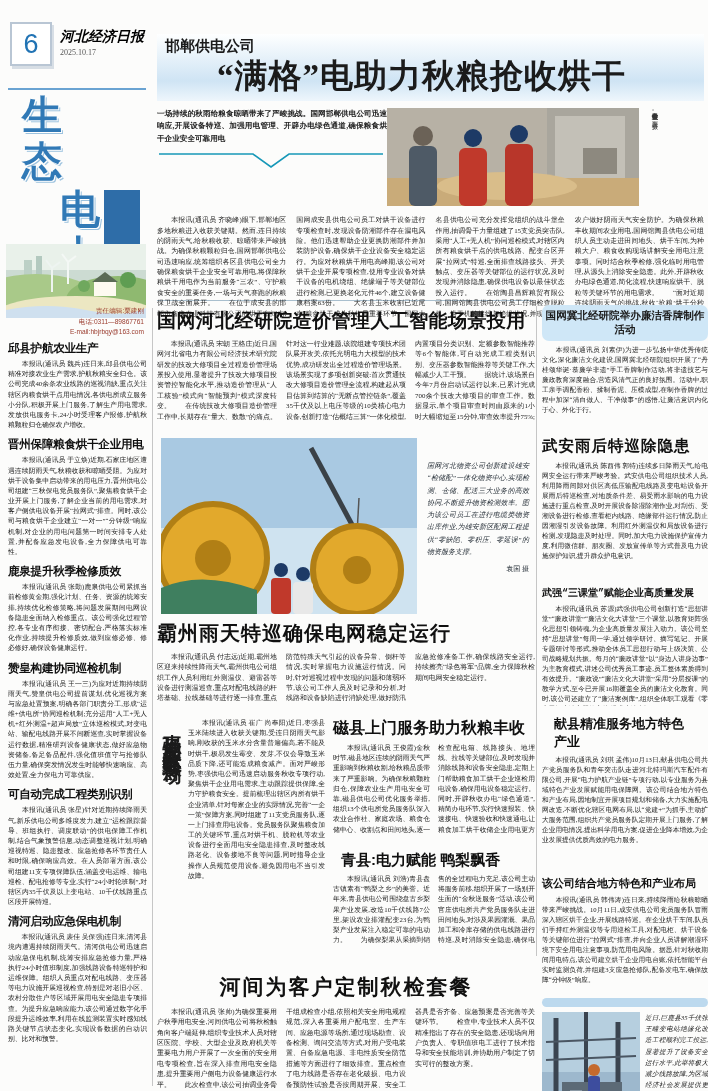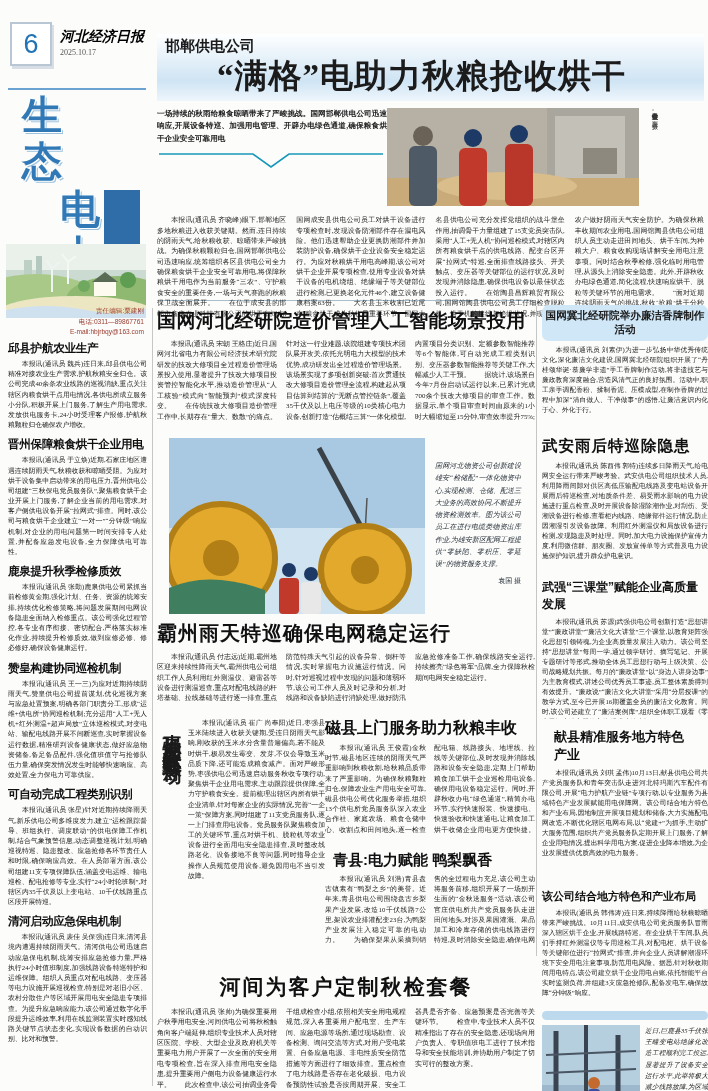--- a/index.html
+++ b/index.html
@@ -46,48 +46,48 @@
   .bracket{margin-top:6px;}
   .lead-photo{width:252px;height:98px;}
   .vcap{width:15px;writing-mode:vertical-rl;font-size:6.4px;color:#333;margin-left:5px;line-height:1.3;}
   .lead-body{margin-top:9px;column-count:4;column-gap:10px;font-size:6.9px;height:106px;}
   
   .mid{position:absolute;left:157px;top:306px;width:378px;}
   .m-art1 h2{font-size:19px;font-weight:800;letter-spacing:0.4px;margin:2px 0 5px;}
   .c3{column-count:3;column-gap:9px;}
   .c2{column-count:2;column-gap:8px;}
   .m-art1 .body{font-size:6.9px;height:92px;}
-  .m-photorow{display:flex;margin:7px 12px 6px;}
+  .m-photorow{display:flex;margin:7px 4px 6px;}
   .m-photo{width:256px;height:176px;}
   .m-quote{flex:1;padding:22px 2px 0 10px;font-size:7px;font-style:italic;color:#273039;line-height:1.75;text-align:justify;}
   .m-quote .sig{text-align:right;font-style:normal;margin-top:5px;}
   .m-art2 h2{font-size:20px;font-weight:800;margin:4px 0 5px;letter-spacing:1px;}
   .m-art2 .body{font-size:6.9px;height:58px;}
-  .m-group{display:flex;margin-top:8px;}
+  .m-group{display:flex;gap:8px;margin-top:8px;}
   .zq{width:168px;display:flex;}
   .zq-title{writing-mode:vertical-rl;text-orientation:upright;font-family:"Liberation Sans",sans-serif;
             font-size:19px;font-weight:800;width:26px;letter-spacing:3px;line-height:1.15;}
   .zq-body{flex:1;font-size:6.8px;height:246px;padding-left:5px;}
   .mg-right{flex:1;}
   .ci h3{font-size:16px;margin:0 0 4px;}
   .ci .body{font-size:6.8px;height:100px;}
   .qx h3{font-size:15px;margin:8px 8px 4px;}
   .qx .body{font-size:6.8px;height:74px;}
   .hj{margin-top:9px;}
   .hj h2{font-size:21px;font-weight:800;text-align:center;letter-spacing:2px;margin:2px 0 6px;}
   .hj .body{font-size:6.9px;height:92px;}
   
   .rightcol{position:absolute;left:542px;top:305px;width:166px;}
   .rightcol .body{font-size:6.7px;}
   .band{background:#cfe7f7;border-radius:7px;padding:4px 2px;text-align:center;
         font-size:10.6px;font-weight:800;font-family:"Liberation Sans",sans-serif;}
   .r-a .body{height:82px;margin-top:4px;}
   .r-b h3{font-size:15.5px;margin:9px 0 4px;letter-spacing:1px;}
   .r-b .body{height:102px;}
-  .r-c h3{font-size:12px;margin:16px 0 4px;}
+  .r-c h3{font-size:10px;margin:23px 0 4px;font-family:Liberation Mono, monospace;}
   .r-c .body{height:102px;}
   .r-d h3{font-size:13px;margin:9px 12px 4px;}
   .r-d .body{height:112px;}
   .r-e h3{font-size:11px;margin:9px 0 4px;}
   .r-e .body{height:96px;}
   .band2{height:9px;background:#bcd9ee;border-radius:6px;margin:7px 0 5px;}
   .rp-row{display:flex;gap:5px;}
   .rp-photo{width:98px;height:122px;}
   .rp-cap{flex:1;font-size:6.6px;font-style:italic;line-height:1.7;color:#222;text-align:justify;}
 </style>

